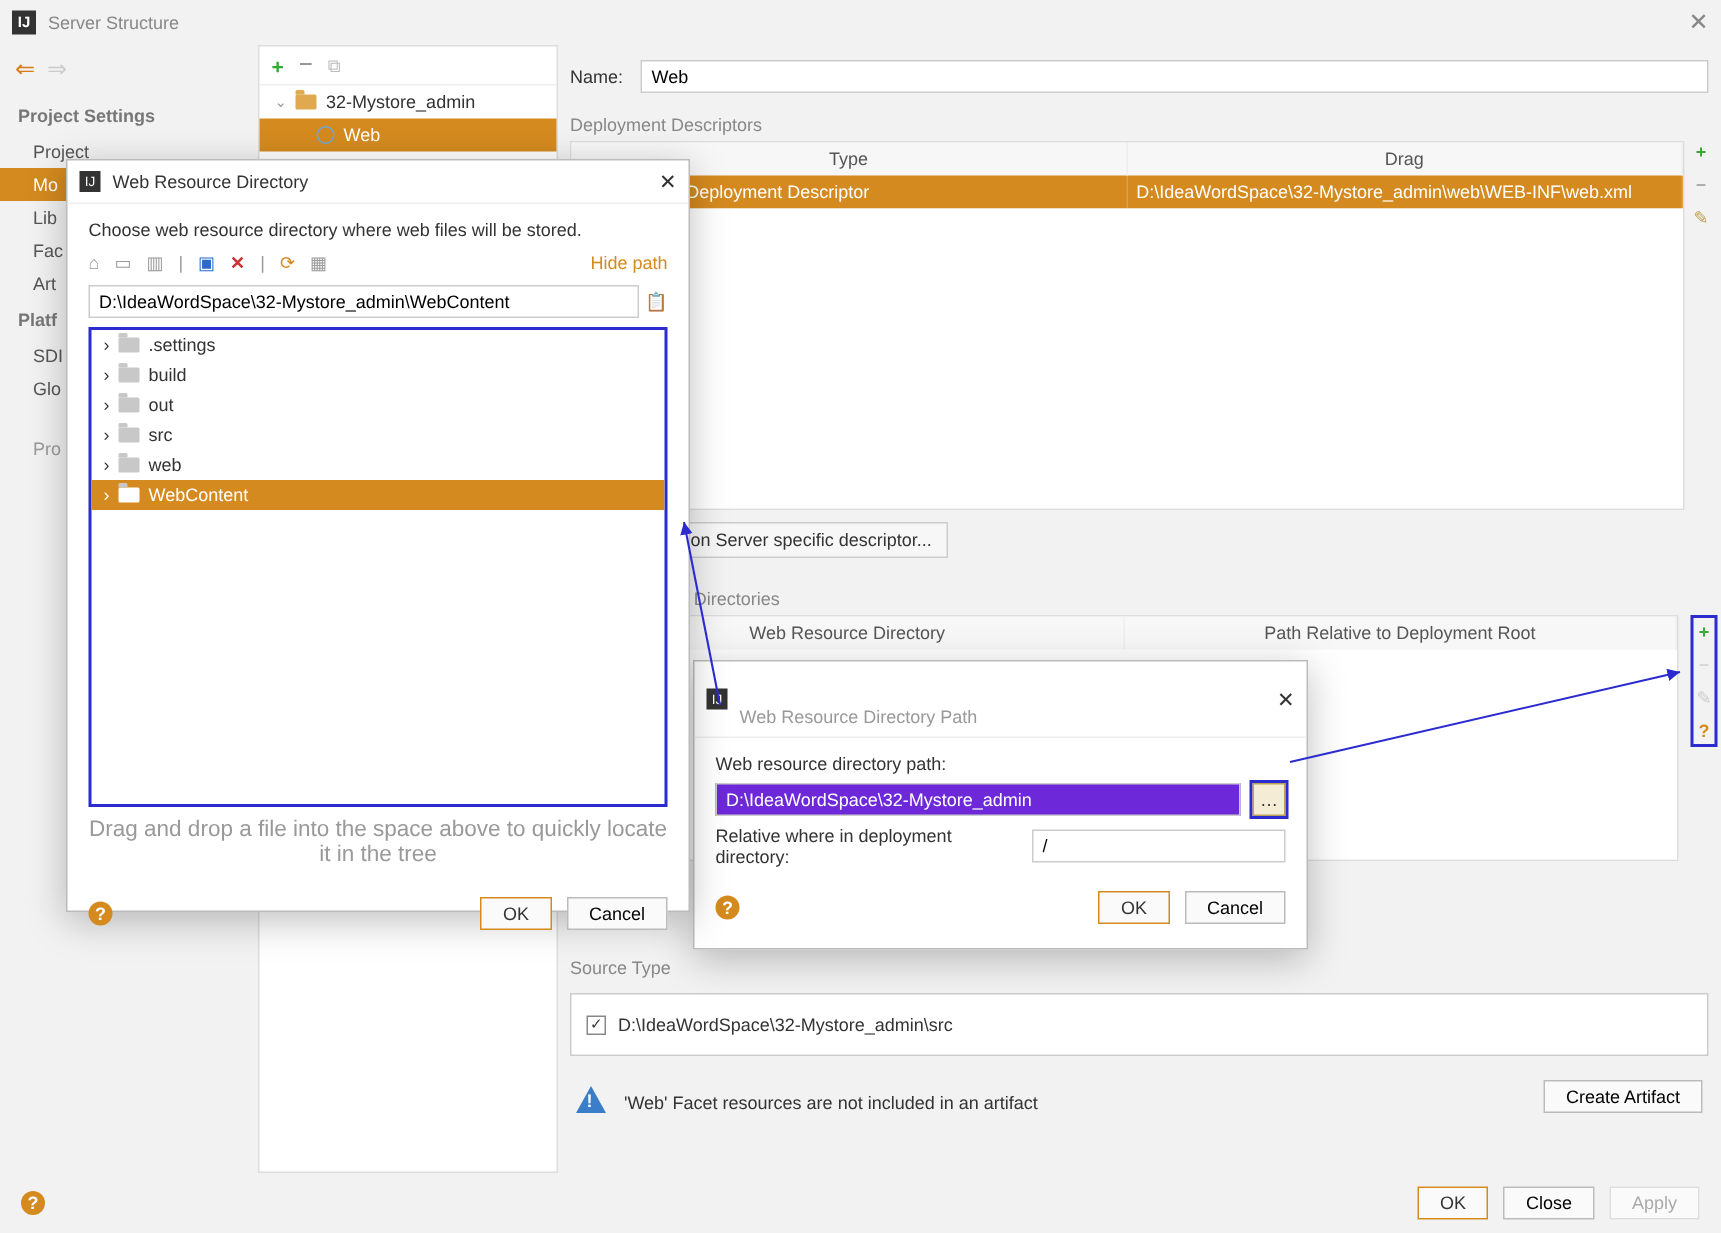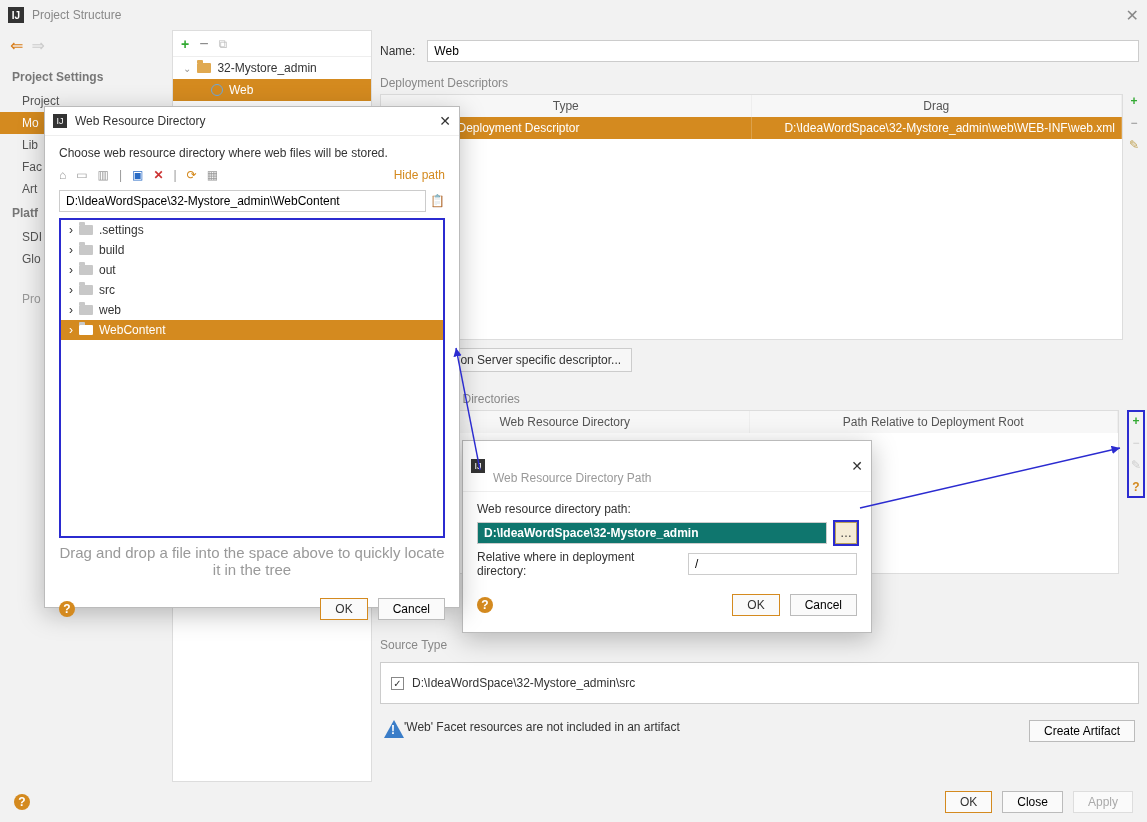--- a/index.html
+++ b/index.html
@@ -55,21 +55,21 @@
   .btn { border:1px solid #bbb; background:#fafafa; padding:3px 14px; cursor:pointer; }
   .btn.primary { border:1px solid #d48a1f; color:#333; }
   .btn.dim { color:#aaa; border-color:#ddd; }
 
   .server-btn { margin:8px 6px; border:1px solid #ccc; background:#f7f7f7; padding:4px 10px; display:inline-block; }
 
   .wr-table .hdr div { flex:1; text-align:center; padding:4px; }
   .wr-body { height:140px; background:#fff; }
 
   .src-box { margin:6px 6px; border:1px solid #ccc; background:#fff; padding:10px; height:42px; display:flex; align-items:center; gap:8px; }
-  .warn-row { display:flex; align-items:flex-start; gap:0; padding:10px; }
+  .warn-row { display:flex; align-items:flex-end; gap:12px; padding:10px; }
   .warn-tri { width:0; height:0; border-left:10px solid transparent; border-right:10px solid transparent; border-bottom:18px solid #3a7dc8; position:relative; }
   .warn-tri::after { content:"!"; position:absolute; left:-3px; top:3px; color:#fff; font-weight:bold; }
 
   .bottombar { position:absolute; left:0; right:0; bottom:0; height:40px; display:flex; align-items:center; padding:0 14px; gap:10px; }
   .bottombar .help { width:16px; height:16px; border-radius:50%; background:#d48a1f; color:#fff; display:inline-flex; align-items:center; justify-content:center; font-weight:bold; }
   .bottombar .spacer { flex:1; }
 
   
   .modal { position:absolute; background:#fff; border:1px solid #bbb; box-shadow:0 6px 24px rgba(0,0,0,.25); }
   .modal .mtitle { display:flex; align-items:center; padding:6px 8px; gap:8px; border-bottom:1px solid #eee; }
@@ -89,37 +89,37 @@
   .dir-tree .trow .grey-folder::before { content:""; position:absolute; top:-3px; left:0; width:6px; height:3px; background:#c8c8c8; border-radius:1px 1px 0 0; }
   .dir-tree .trow.selected { background:#d48a1f; color:#fff; }
   .dir-modal .hint { text-align:center; color:#999; font-size:15px; margin-top:6px; }
   .dir-modal .footer { display:flex; justify-content:flex-end; gap:10px; padding:10px 14px; align-items:center; }
   .dir-modal .footer .help { width:16px; height:16px; border-radius:50%; background:#d48a1f; color:#fff; display:inline-flex; align-items:center; justify-content:center; font-weight:bold; margin-right:auto; }
 
   .path-modal { left:462px; top:440px; width:410px; }
   .path-modal .mtitle span.t { color:#999;margin-top:24px; }
   .path-modal .row { display:flex; align-items:center; gap:8px; margin:6px 0; }
   .path-modal .row input { flex:1; height:22px; border:1px solid #ccc; padding:0 6px; }
-  .path-modal .sel { background:#0f766e; color:#fff;font-weight:bold; }
+  .path-modal .sel { background:#6d28d9; color:#fff; }
   .path-modal .dots { width:22px; height:22px; border:1px solid #b9a05a; background:#f5ecd6; display:inline-flex; align-items:center; justify-content:center; }
   .path-modal .dots.hl { box-shadow:0 0 0 2px #2b2bd0; }
   .path-modal .footer { display:flex; justify-content:flex-end; gap:10px; padding:10px 0 6px; align-items:center; }
   .path-modal .footer .help { width:16px; height:16px; border-radius:50%; background:#d48a1f; color:#fff; display:inline-flex; align-items:center; justify-content:center; font-weight:bold; margin-right:auto; }
 
   .checkbox { width:13px; height:13px; border:1px solid #888; display:inline-flex; align-items:center; justify-content:center; font-size:10px; color:#333; }
 
   svg.arrow { position:absolute; pointer-events:none; }
 </style>
 </head>
 <body>
 
 <div class="window">
   <div class="titlebar">
     <span class="appicon">IJ</span>
-    <span>Project Structure</span>
+    <span>Server Structure</span>
     <span class="close">✕</span>
   </div>
 
   <div class="nav-arrows">
     <span>⇐</span>
     <span class="disabled">⇒</span>
   </div>
 
   <div class="sidebar">
     <div class="section">Project Settings</div>
@@ -160,21 +160,21 @@
     <div class="section-label">Deployment Descriptors</div>
 
     <div style="position:relative">
       <div class="table">
         <div class="hdr">
           <div>Type</div>
           <div>Drag</div>
         </div>
         <div class="row">
           <div>Web Module Deployment Descriptor</div>
-          <div style="text-align:right">D:\IdeaWordSpace\32-Mystore_admin\web\WEB-INF\web.xml</div>
+          <div style="">D:\IdeaWordSpace\32-Mystore_admin\web\WEB-INF\web.xml</div>
         </div>
         <div class="table-body"></div>
       </div>
       <div class="side-btns" style="top:0">
         <span class="g">+</span>
         <span class="m">−</span>
         <span class="p">✎</span>
       </div>
     </div>
 

